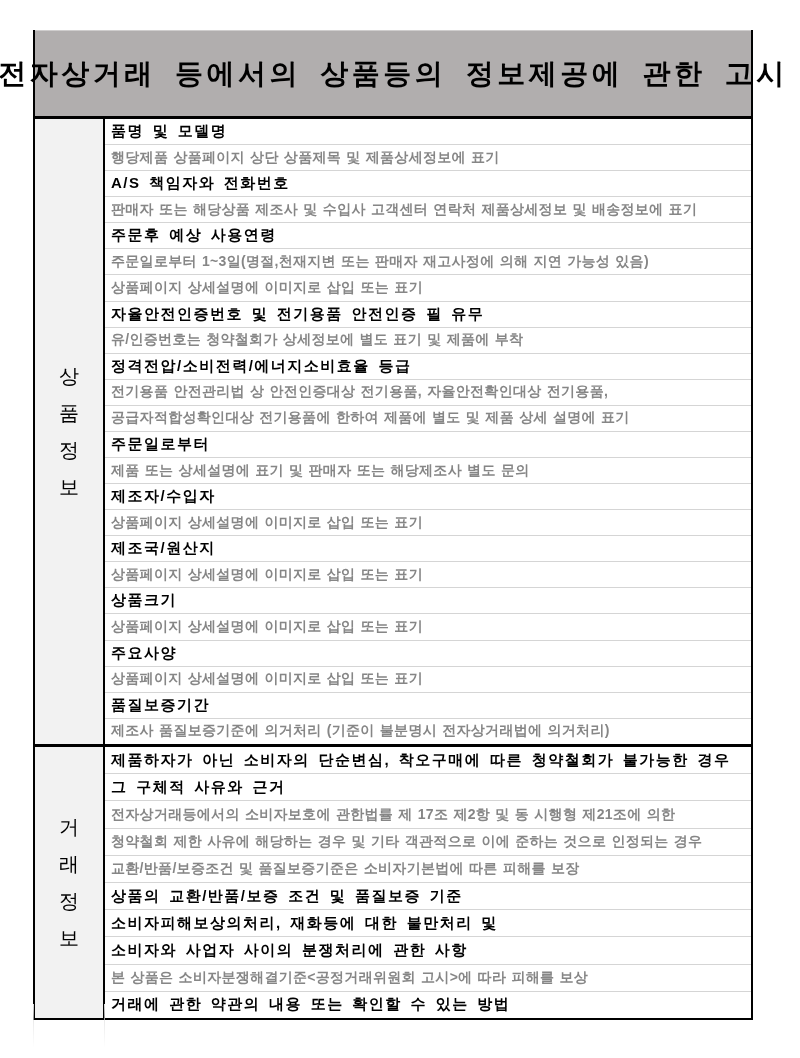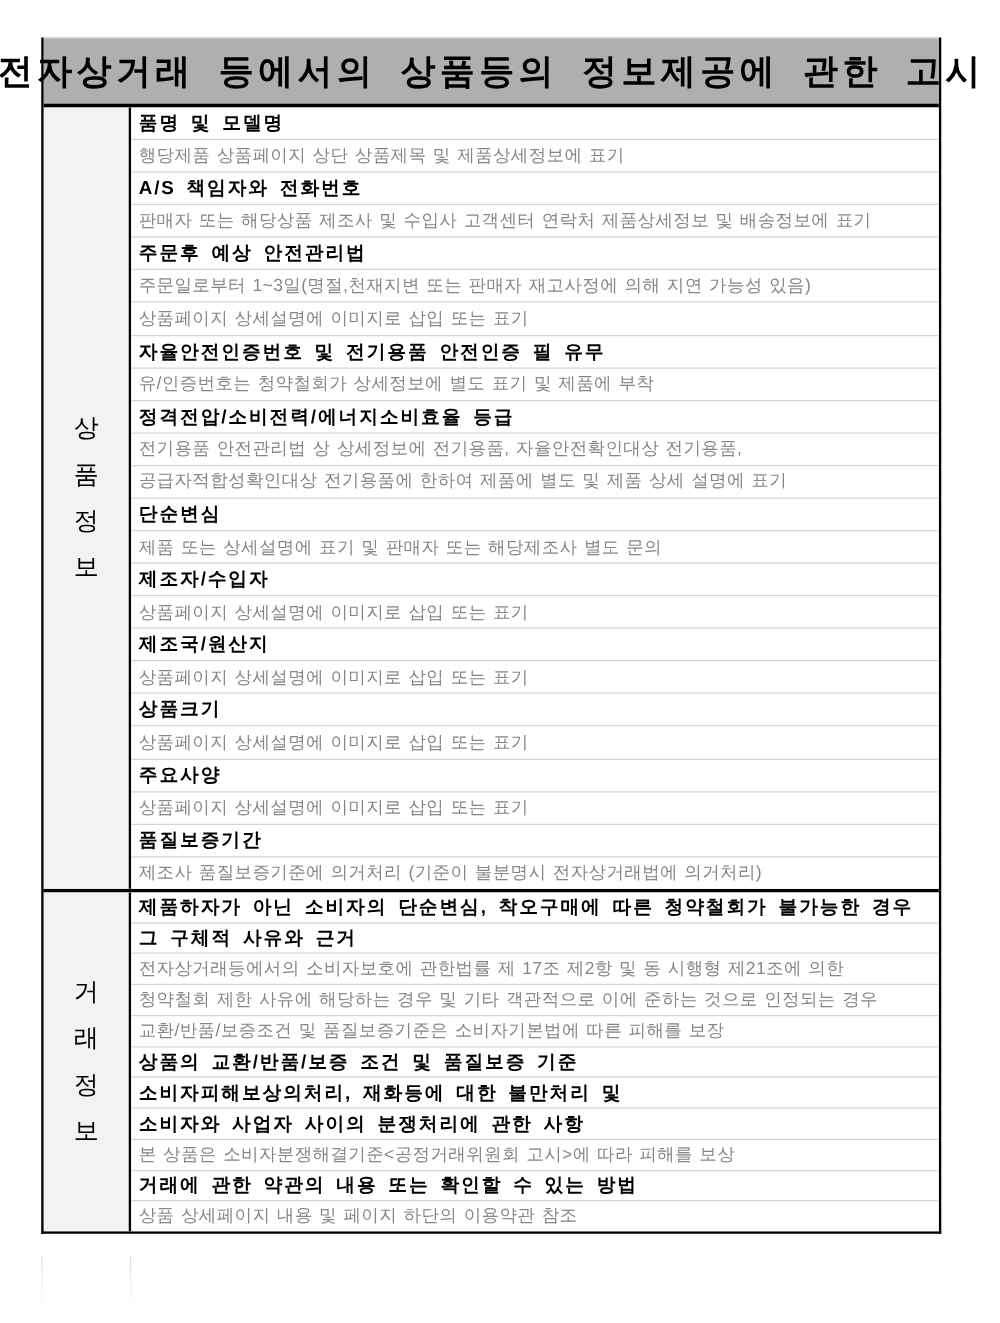--- a/index.html
+++ b/index.html
@@ -8,21 +8,21 @@
     font-family:"Liberation Sans","DejaVu Sans",sans-serif;
     -webkit-font-smoothing:antialiased;
   }
   .page{position:absolute;inset:0;}
   .table{
     position:absolute;left:33px;top:30px;width:720px;
     border-left:2px solid #000;border-right:2px solid #000;border-bottom:2px solid #000;
     box-sizing:border-box;background:#fff;
   }
   .title-bar{
-    height:56px;box-sizing:border-box;
+    height:89px;box-sizing:border-box;
     background:#b1aeae;border-top:1px solid #cfcdcd;border-bottom:3px solid #000;
     display:flex;align-items:center;justify-content:center;
   }
   .title-bar span{
     font-size:28px;font-weight:700;color:#000;
     letter-spacing:3.5px;word-spacing:8px;white-space:nowrap;
   }
   .section{display:flex;box-sizing:border-box;}
   .section.s0{height:625px;}
   .section.s1{height:271px;}
@@ -36,21 +36,21 @@
   .vlabel span{
     font-size:20px;line-height:37px;color:#000;letter-spacing:0;
   }
   .rows{flex:1;display:flex;flex-direction:column;box-sizing:border-box;background:#fff;}
   .row{
     flex:1;display:flex;align-items:center;box-sizing:border-box;
     border-bottom:1px solid #d5d5d5;padding-left:6px;overflow:hidden;white-space:nowrap;
   }
   .row:last-child{border-bottom:none;text-align:right;}
   .row.title{font-size:15px;font-weight:700;color:#000;letter-spacing:1.5px;word-spacing:3px;}
-  .row.desc{font-size:14px;font-weight:400;color:#868686;letter-spacing:0.3px;word-spacing:1px;}
+  .row.desc{font-size:14px;font-weight:700;color:#868686;letter-spacing:0.3px;word-spacing:1px;}
   .ghost-line{
     position:absolute;top:1004px;height:44px;width:1px;
     background:linear-gradient(#dedede,rgba(222,222,222,0));
   }
   .ghost-left{left:33px;}
   .ghost-divider{left:104px;}
 </style>
 </head>
 <body>
 
@@ -68,29 +68,29 @@
             <span>품</span>
             <span>정</span>
             <span>보</span>
           </div>
       </div>
       <div class="rows">
           <div class="row title">품명 및 모델명</div>
           <div class="row desc">행당제품 상품페이지 상단 상품제목 및 제품상세정보에 표기</div>
           <div class="row title">A/S 책임자와 전화번호</div>
           <div class="row desc">판매자 또는 해당상품 제조사 및 수입사 고객센터 연락처 제품상세정보 및 배송정보에 표기</div>
-          <div class="row title">주문후 예상 안전관리법</div>
+          <div class="row title">주문후 예상 사용연령</div>
           <div class="row desc">주문일로부터 1~3일(명절,천재지변 또는 판매자 재고사정에 의해 지연 가능성 있음)</div>
           <div class="row desc">상품페이지 상세설명에 이미지로 삽입 또는 표기</div>
           <div class="row title">자율안전인증번호 및 전기용품 안전인증 필 유무</div>
           <div class="row desc">유/인증번호는 청약철회가 상세정보에 별도 표기 및 제품에 부착</div>
           <div class="row title">정격전압/소비전력/에너지소비효율 등급</div>
-          <div class="row desc">전기용품 안전관리법 상 상세정보에 전기용품, 자율안전확인대상 전기용품,</div>
+          <div class="row desc">전기용품 안전관리법 상 안전인증대상 전기용품, 자율안전확인대상 전기용품,</div>
           <div class="row desc">공급자적합성확인대상 전기용품에 한하여 제품에 별도 및 제품 상세 설명에 표기</div>
-          <div class="row title">단순변심</div>
+          <div class="row title">주문일로부터</div>
           <div class="row desc">제품 또는 상세설명에 표기 및 판매자 또는 해당제조사 별도 문의</div>
           <div class="row title">제조자/수입자</div>
           <div class="row desc">상품페이지 상세설명에 이미지로 삽입 또는 표기</div>
           <div class="row title">제조국/원산지</div>
           <div class="row desc">상품페이지 상세설명에 이미지로 삽입 또는 표기</div>
           <div class="row title">상품크기</div>
           <div class="row desc">상품페이지 상세설명에 이미지로 삽입 또는 표기</div>
           <div class="row title">주요사양</div>
           <div class="row desc">상품페이지 상세설명에 이미지로 삽입 또는 표기</div>
           <div class="row title">품질보증기간</div>
@@ -113,21 +113,20 @@
           <div class="row title">제품하자가 아닌 소비자의 단순변심, 착오구매에 따른 청약철회가 불가능한 경우</div>
           <div class="row title">그 구체적 사유와 근거</div>
           <div class="row desc">전자상거래등에서의 소비자보호에 관한법률 제 17조 제2항 및 동 시행형 제21조에 의한</div>
           <div class="row desc">청약철회 제한 사유에 해당하는 경우 및 기타 객관적으로 이에 준하는 것으로 인정되는 경우</div>
           <div class="row desc">교환/반품/보증조건 및 품질보증기준은 소비자기본법에 따른 피해를 보장</div>
           <div class="row title">상품의 교환/반품/보증 조건 및 품질보증 기준</div>
           <div class="row title">소비자피해보상의처리, 재화등에 대한 불만처리 및</div>
           <div class="row title">소비자와 사업자 사이의 분쟁처리에 관한 사항</div>
           <div class="row desc">본 상품은 소비자분쟁해결기준&lt;공정거래위원회 고시&gt;에 따라 피해를 보상</div>
           <div class="row title">거래에 관한 약관의 내용 또는 확인할 수 있는 방법</div>
-          <div class="row desc">상품 상세페이지 내용 및 페이지 하단의 이용약관 참조</div>
         </div>
     </div>
 
   </div>
 
   <div class="ghost-line ghost-left"></div>
   <div class="ghost-line ghost-divider"></div>
 </div>
 
 </body></html>

